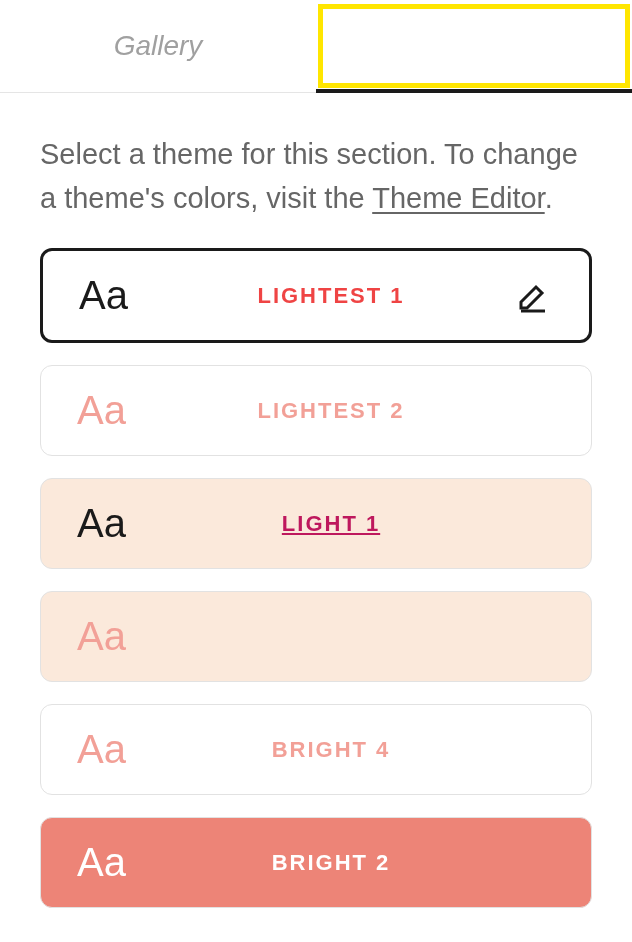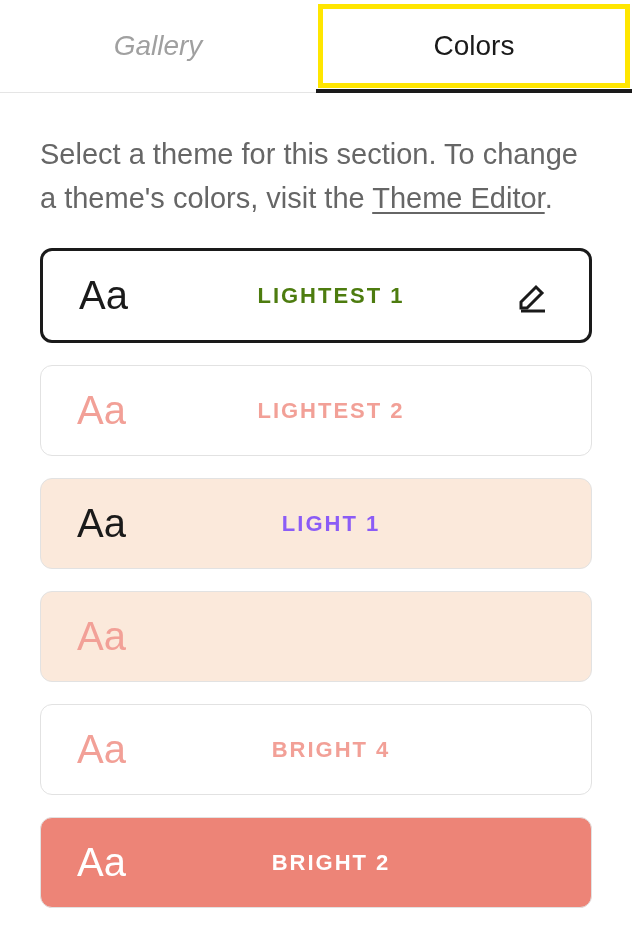--- a/index.html
+++ b/index.html
@@ -109,50 +109,49 @@
     }
   </style>
 </head>
 <body>
 
 <div class="tabs">
   <div class="tab tab-inactive">
     <span>Gallery</span>
   </div>
   <div class="tab tab-active">
-    <span>Colors</span>
     <div class="tab-active-underline"></div>
     <div class="tab-highlight"></div>
   </div>
 </div>
 
 <div class="content">
   <p class="description">
     <span>Select a theme for this section. To change a theme's colors, visit the </span><a href="#">Theme Editor</a><span>.</span>
   </p>
 
   <div class="theme-list" id="theme-list">
   <div class="theme-card theme-card-selected" style="background: rgb(255, 255, 255);">
         <div class="theme-sample" style="color: rgb(26, 26, 26);">Aa</div>
-        <div class="theme-label" style="color: #4d7c0f;">LIGHTEST 1</div>
+        <div class="theme-label" style="color: #ef4444;">LIGHTEST 1</div>
         <div class="edit-icon">
           <svg viewBox="0 0 24 24" fill="none" stroke="#1a1a1a" stroke-width="2">
             <path d="M4 16 L14 6 L18 10 L8 20 L4 20 Z"></path>
             <line x1="4" y1="22" x2="20" y2="22"></line>
           </svg>
         </div>
       </div>
       <div class="theme-card theme-card-default" style="background: rgb(255, 255, 255);">
         <div class="theme-sample" style="color: rgb(242, 160, 151);">Aa</div>
         <div class="theme-label" style="color: rgb(242, 160, 151);">LIGHTEST 2</div>
         <div style="width: 40px;"></div>
       </div>
       <div class="theme-card theme-card-default" style="background: rgb(251, 233, 219);">
         <div class="theme-sample" style="color: rgb(26, 26, 26);">Aa</div>
-        <div class="theme-label" style="color: #8b5cf6;">LIGHT 1</div>
+        <div class="theme-label" style="color: #be185d; text-decoration: underline;">LIGHT 1</div>
         <div style="width: 40px;"></div>
       </div>
       <div class="theme-card theme-card-default" style="background: rgb(251, 233, 219);">
         <div class="theme-sample" style="color: rgb(242, 160, 151);">Aa</div>
         <div style="width: 40px;"></div>
       </div>
       <div class="theme-card theme-card-default" style="background: rgb(255, 255, 255);">
         <div class="theme-sample" style="color: rgb(242, 160, 151);">Aa</div>
         <div class="theme-label" style="color: rgb(242, 160, 151);">BRIGHT 4</div>
         <div style="width: 40px;"></div>

